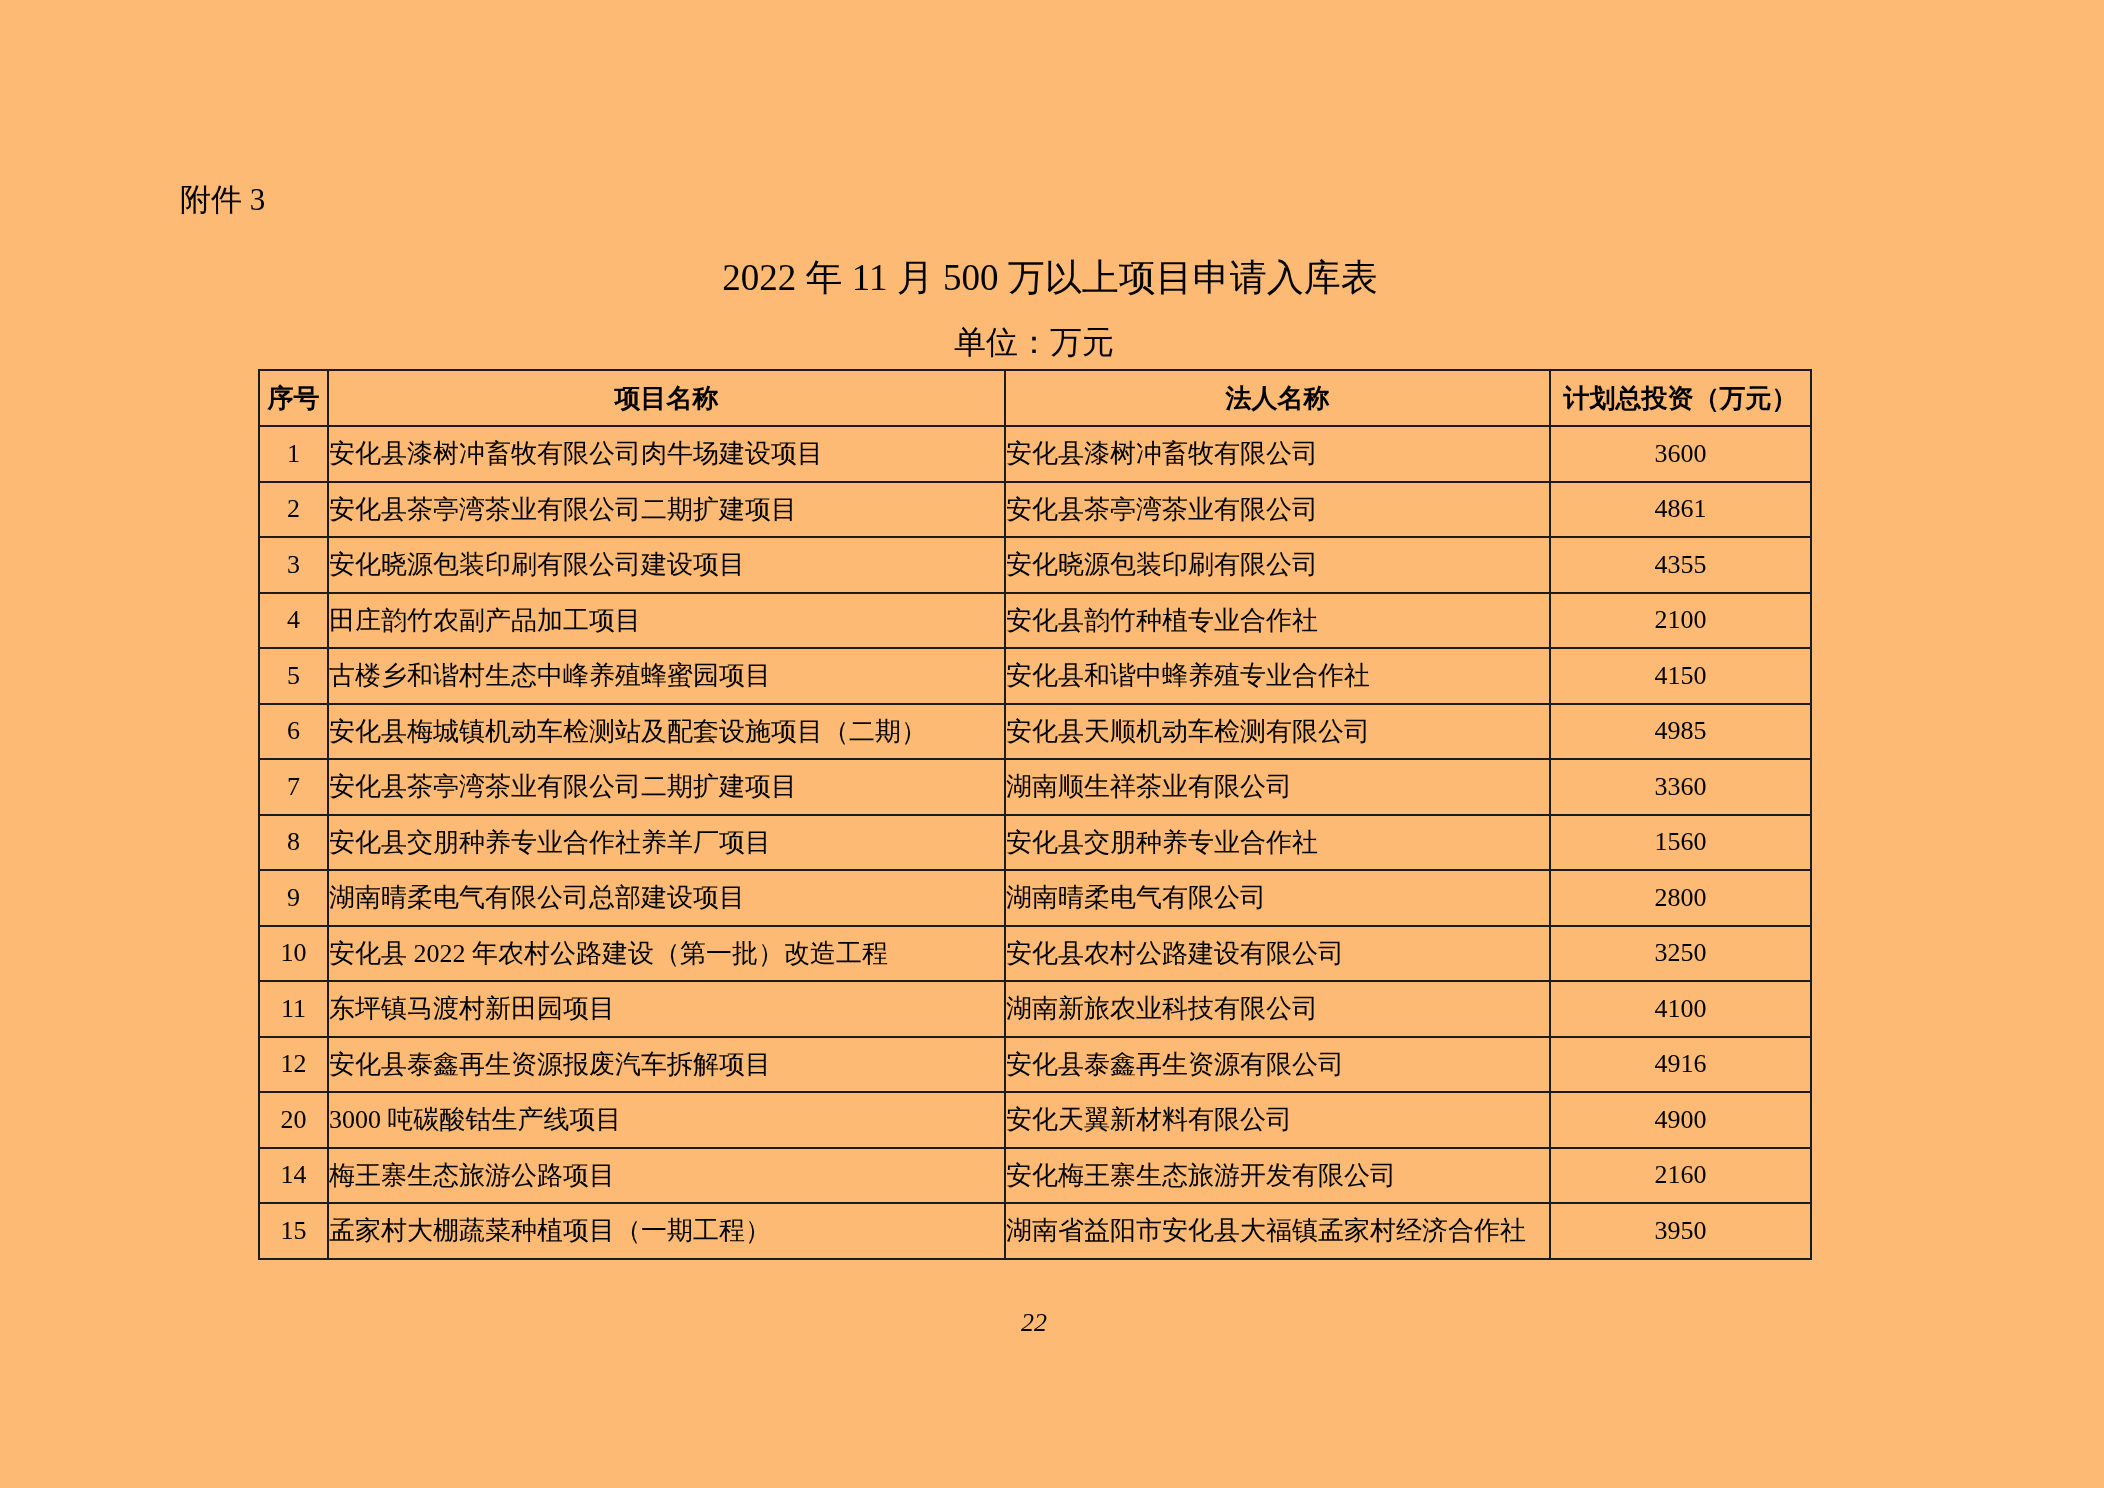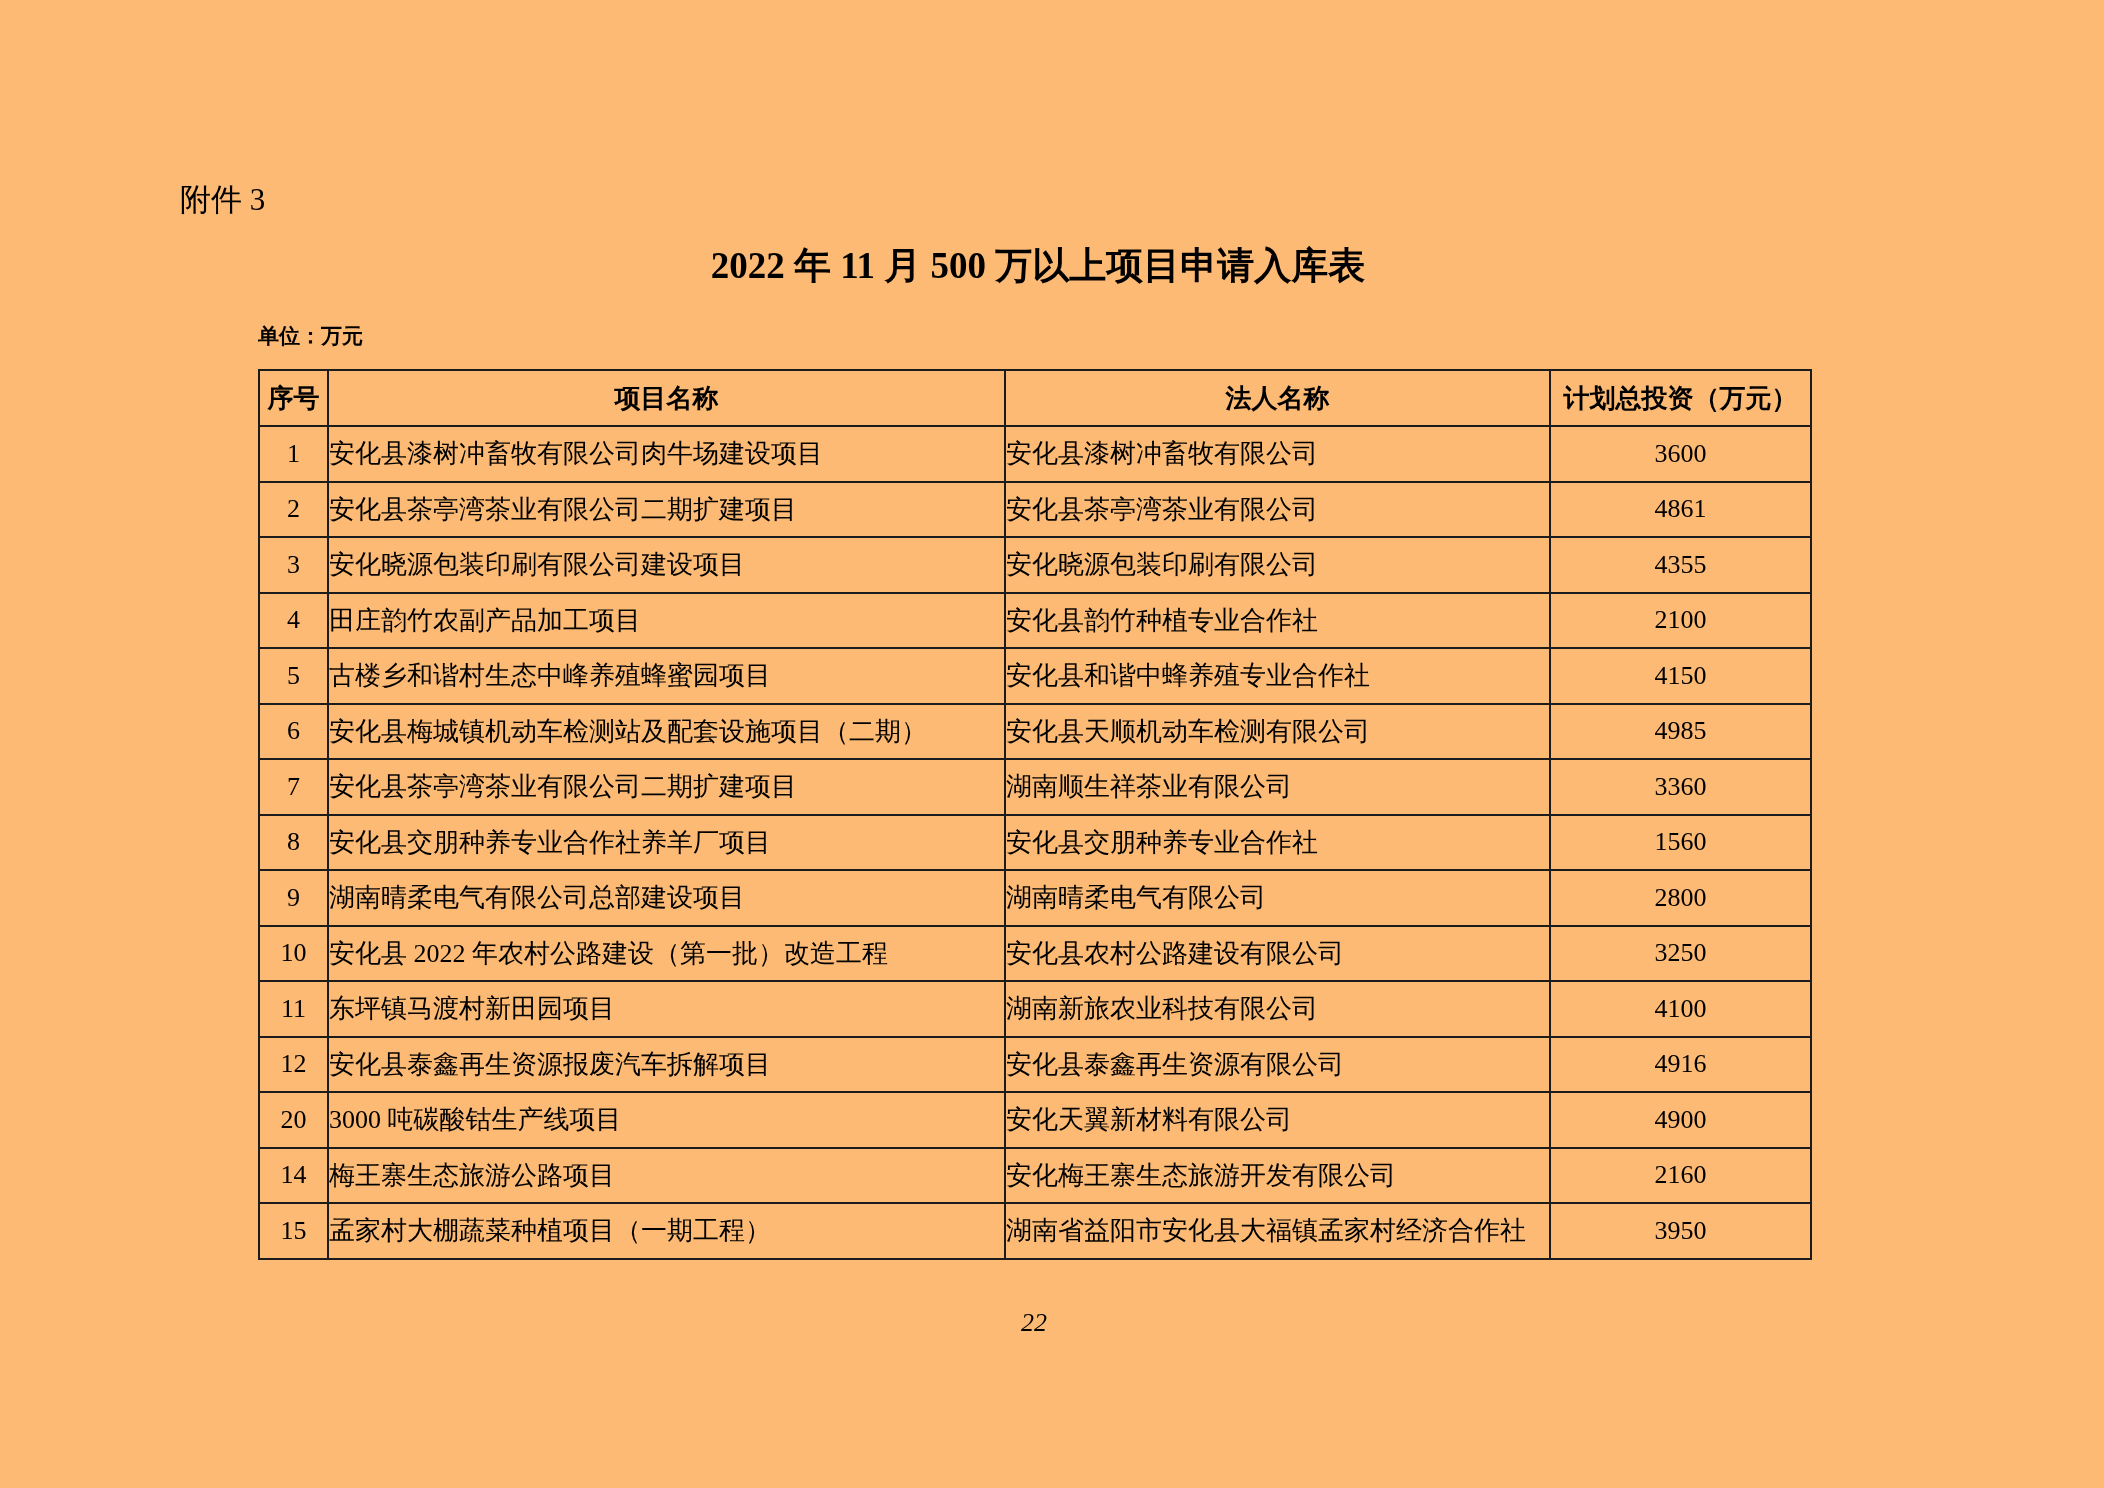--- a/index.html
+++ b/index.html
@@ -22,35 +22,35 @@
     top: 184px;
     font-size: 31px;
     line-height: 1;
     white-space: pre;
   }
   .title {
     position: absolute;
     left: 258px;
     top: 242px;
     width: 1552px;
-    margin: 4px;
+    margin: 16px;
     text-align: center;
     font-size: 37px;
-    font-weight: bold;
+    font-weight: normal;
     line-height: 1.1;
     white-space: pre;
   }
   .unit {
     position: absolute;
     left: 258px;
     top: 326px;
     width: 1552px;
-    text-align: left;
-    font-size: 21px;
-    font-weight: bold;
+    text-align: center;
+    font-size: 32px;
+    font-weight: normal;
     line-height: 1;
   }
   table.projects {
     position: absolute;
     left: 258px;
     top: 369px;
     width: 1552px;
     border-collapse: collapse;
     table-layout: fixed;
     font-size: 26px;

